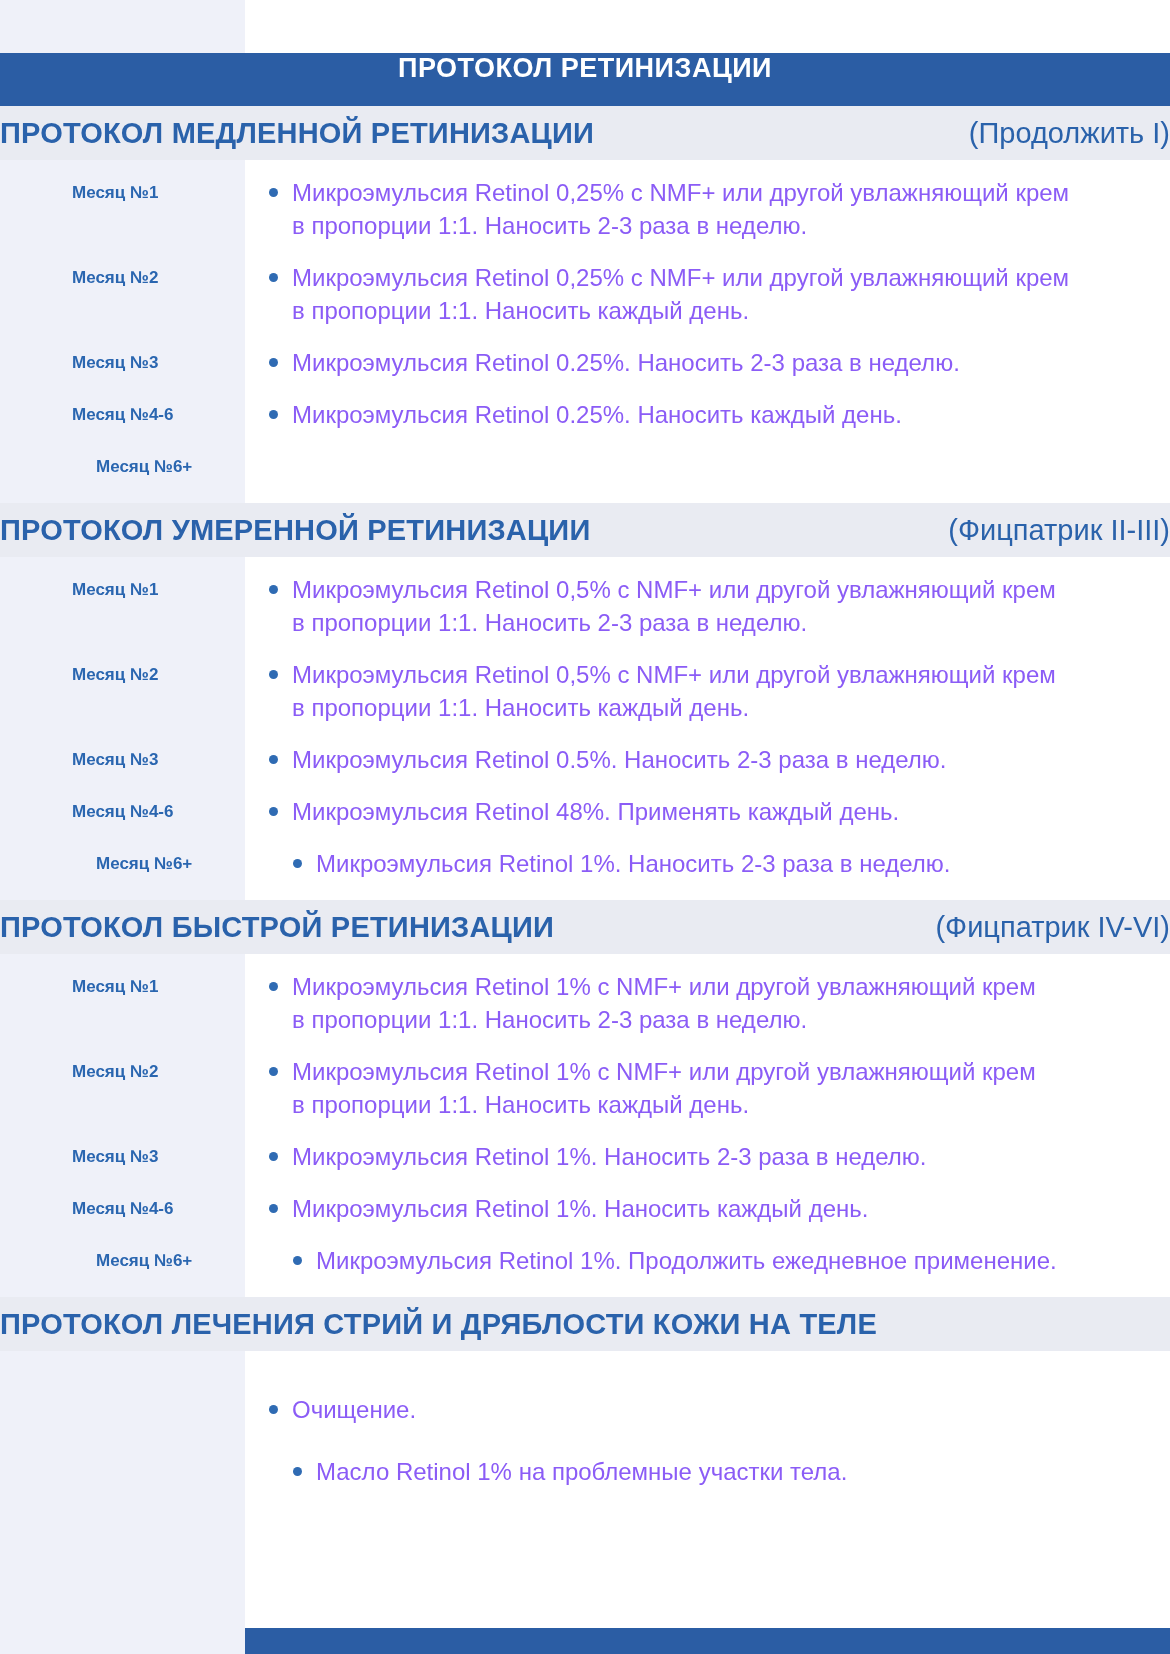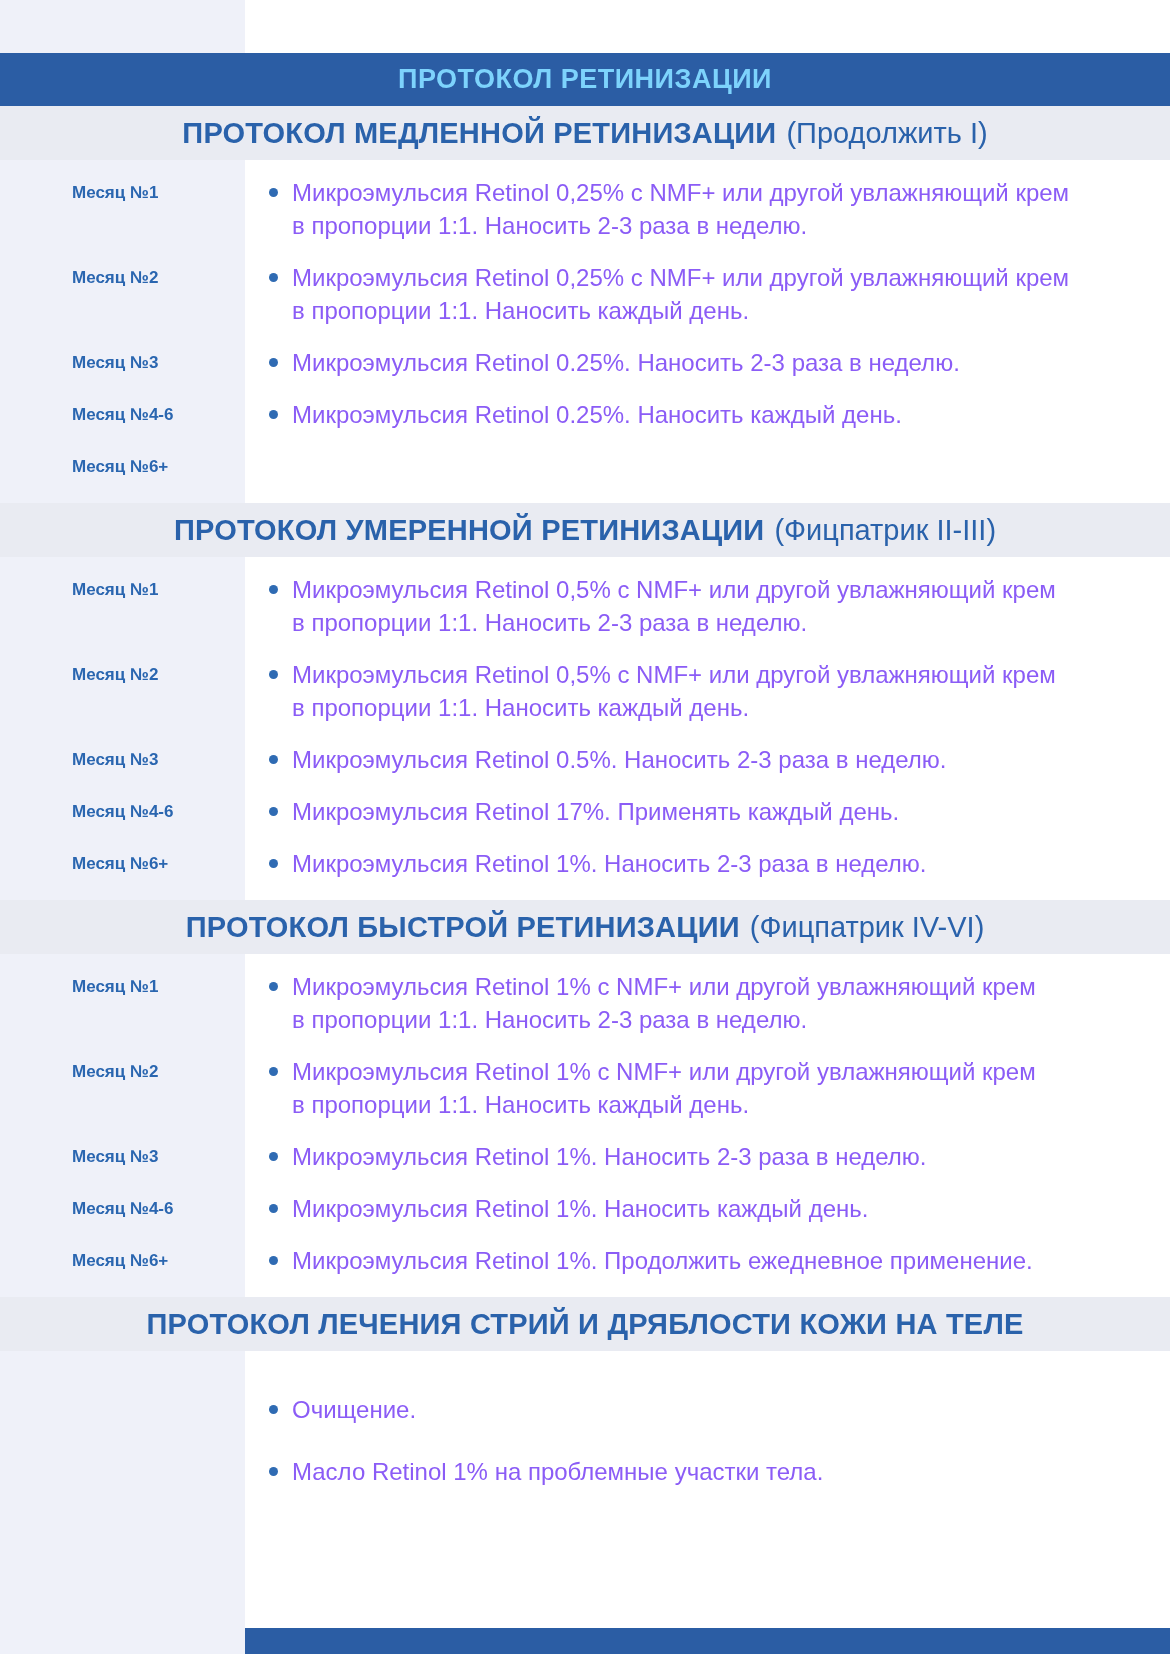--- a/index.html
+++ b/index.html
@@ -11,34 +11,34 @@
     font-family:"Liberation Sans", sans-serif;
   }
   .left-col-bg{
     position:absolute;left:0;top:0;bottom:0;width:245px;
     background:#eff1f9;
   }
   .content{position:relative;z-index:1;}
   .title-bar{
     margin-top:53px;height:53px;width:100%;
     background:#2b5da4;
-    display:flex;align-items:center;justify-content:center;
-    color:#7dd3fc;font-size:27px;font-weight:bold;letter-spacing:.5px;
+    display:flex;justify-content:center;
+    color:#ffffff;font-size:27px;font-weight:bold;letter-spacing:.5px;
   }
   .band{
     height:54px;width:100%;
     background:#e9ebf2;
-    display:flex;align-items:center;justify-content:center;
+    display:flex;align-items:center;justify-content:space-between;
     color:#2a62ab;font-size:29px;white-space:nowrap;
   }
   .band .bold{font-weight:bold;letter-spacing:.2px;}
   .band .note{font-weight:400;margin-left:10px;}
   .sec-body{padding:16px 0 20px 0;}
   .row{display:flex;align-items:flex-start;margin-bottom:19px;}
-  .row:last-child{margin-bottom:0;}
+  .row:last-child{margin-bottom:0;margin-left:24px;}
   .label-cell{
     flex:0 0 245px;box-sizing:border-box;padding-left:72px;
     color:#2a66b0;font-size:17px;font-weight:bold;
     line-height:33px;white-space:nowrap;
   }
   .bullet-cell{display:flex;align-items:flex-start;}
   .dot{
     flex:0 0 auto;width:9px;height:9px;border-radius:50%;
     background:#2f6bb3;margin:12px 14px 0 24px;
   }
@@ -130,21 +130,21 @@
         <div class="label-cell">Месяц №3</div>
         <div class="bullet-cell">
           <span class="dot"></span>
           <span class="btxt">Микроэмульсия Retinol 0.5%. Наносить 2-3 раза в неделю.</span>
         </div>
       </div>
       <div class="row">
         <div class="label-cell">Месяц №4-6</div>
         <div class="bullet-cell">
           <span class="dot"></span>
-          <span class="btxt">Микроэмульсия Retinol 17%. Применять каждый день.</span>
+          <span class="btxt">Микроэмульсия Retinol 48%. Применять каждый день.</span>
         </div>
       </div>
       <div class="row">
         <div class="label-cell">Месяц №6+</div>
         <div class="bullet-cell">
           <span class="dot"></span>
           <span class="btxt">Микроэмульсия Retinol 1%. Наносить 2-3 раза в неделю.</span>
         </div>
       </div>
     </div>

